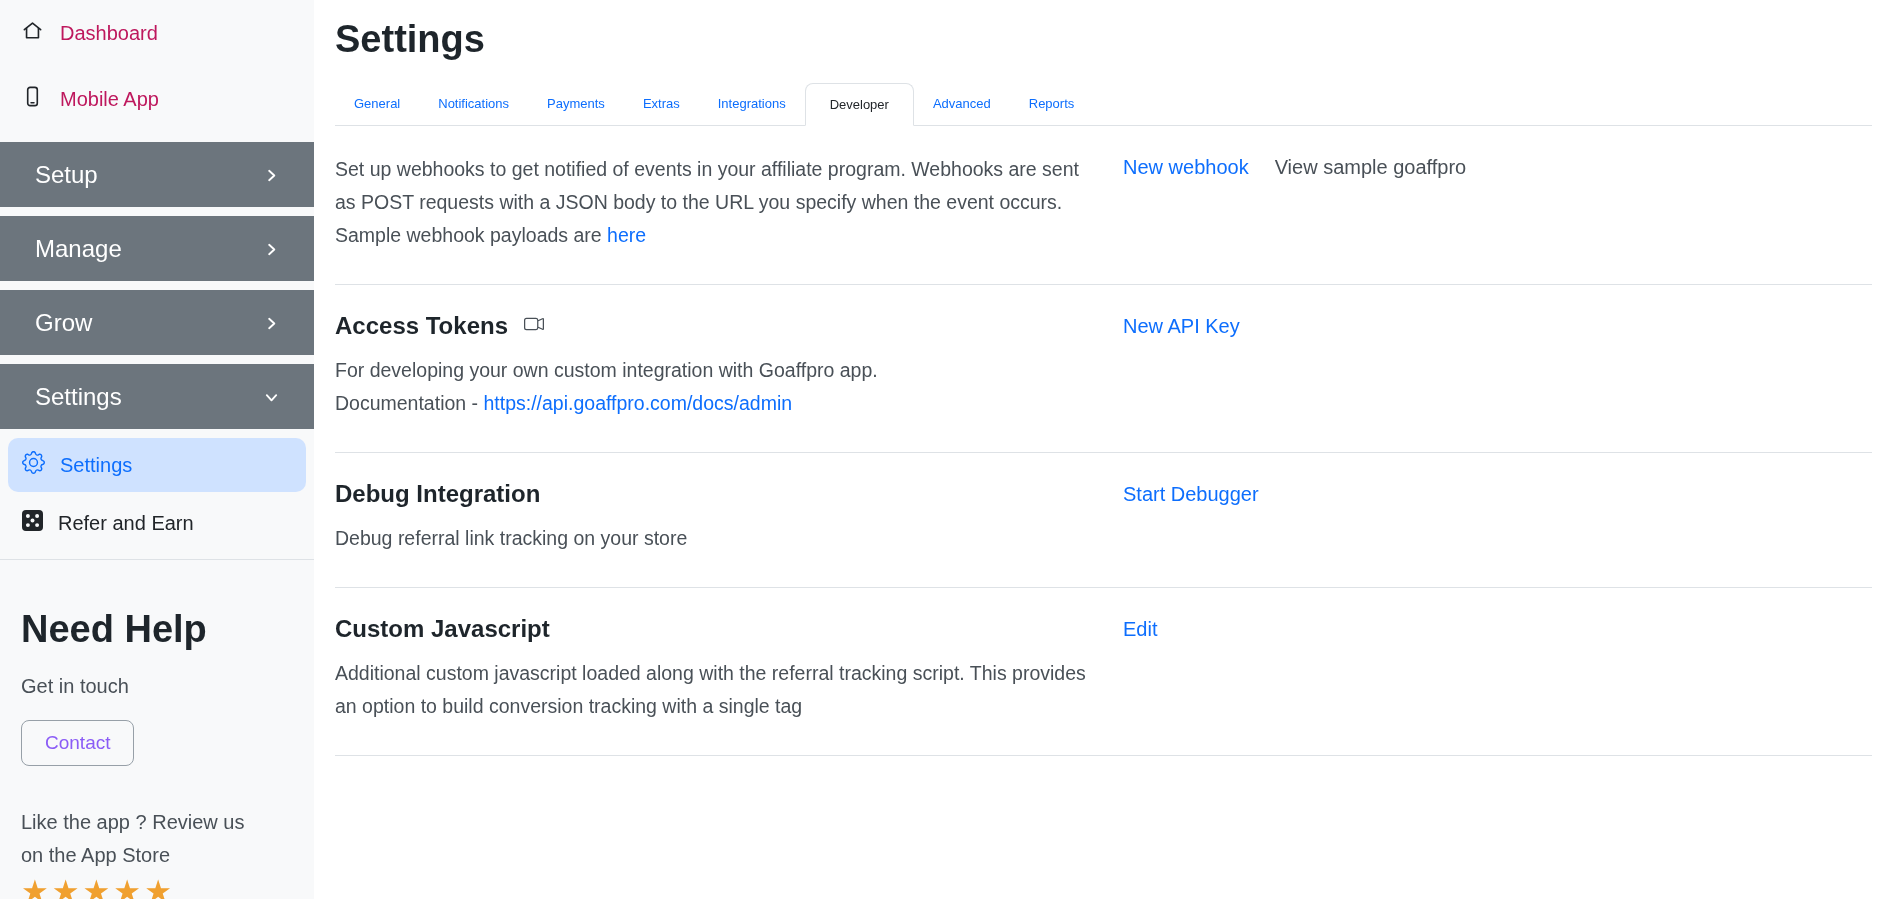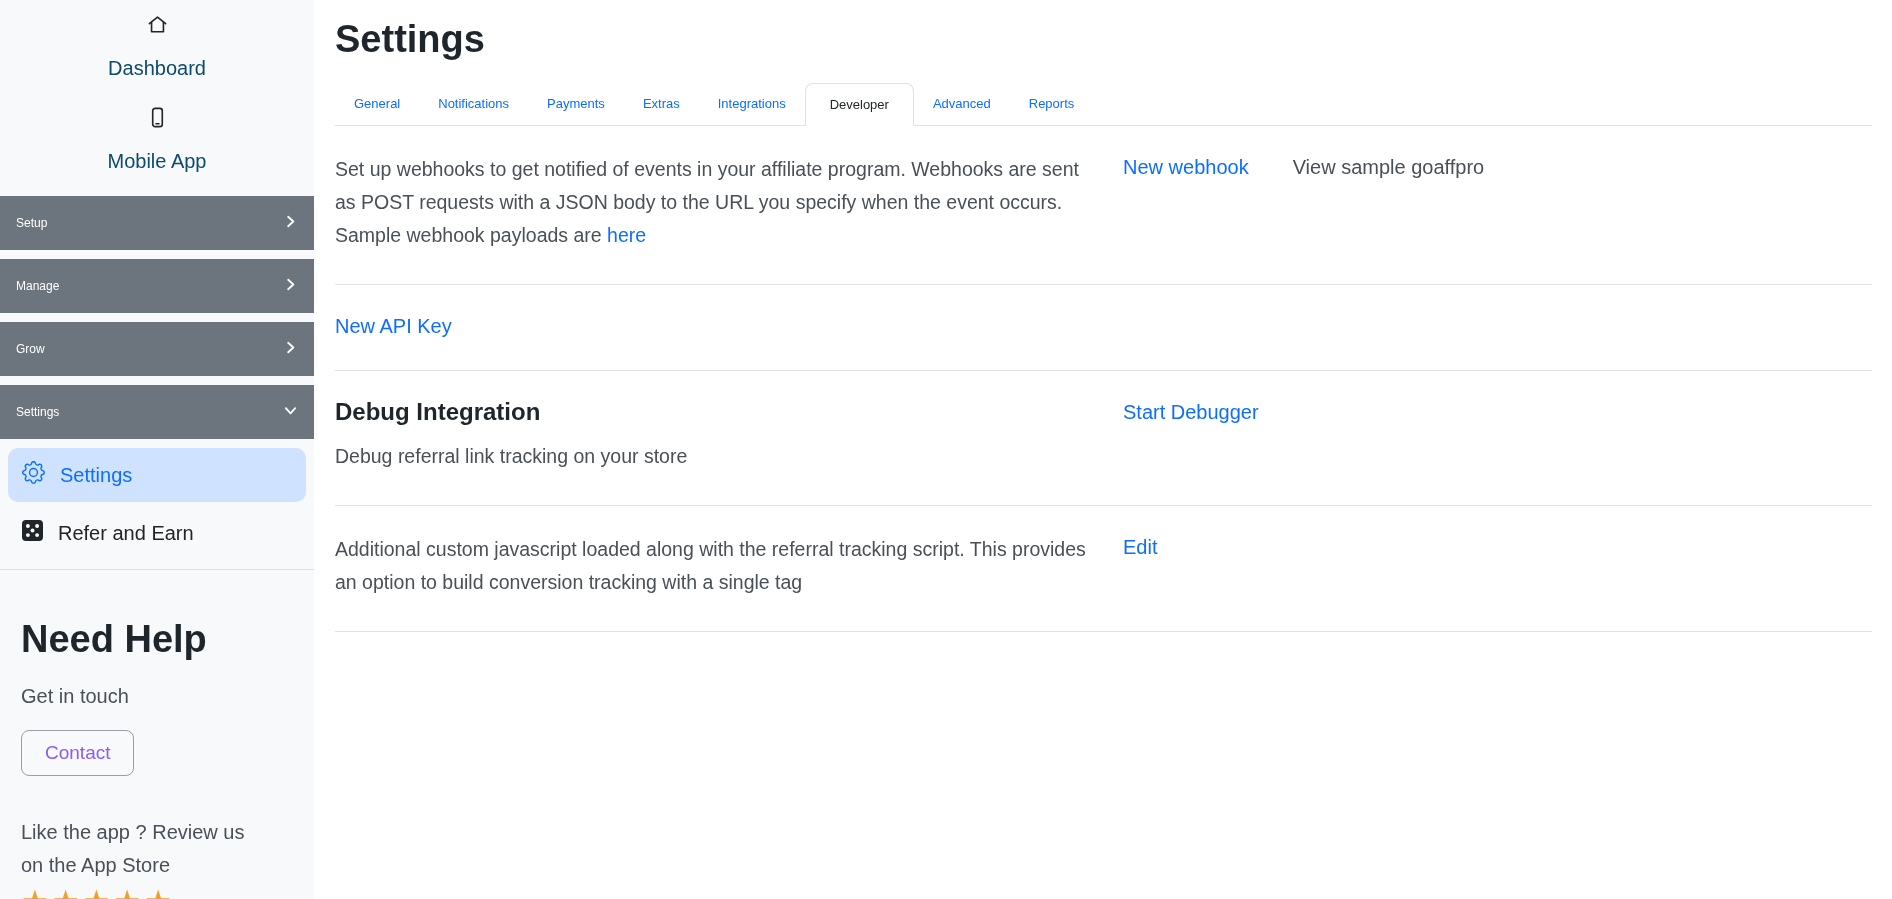--- a/index.html
+++ b/index.html
@@ -12,30 +12,29 @@
   }
 
   
   .sidebar {
     width:314px; flex-shrink:0; height:899px;
     background:#f8f9fa;
     display:flex; flex-direction:column;
   }
   .nav-item {
     display:flex; align-items:center; gap:16px;
-    padding:13px 21px; font-size:20px; color:#0c4a6e;
+    padding:19px 21px; font-size:20px; color:#be185d;
     cursor:pointer;
-    flex-direction:column;
   }
   .nav-item svg { flex-shrink:0; }
   .nav-groups { margin-top:10px; }
   .nav-group {
-    height:54px; background:#6c757d; color:#fff;
+    height:65px; background:#6c757d; color:#fff;
     display:flex; align-items:center; justify-content:space-between;
-    padding:0 16px; font-size:12px; margin-bottom:9px; cursor:pointer;
+    padding:0 35px; font-size:24px; margin-bottom:9px; cursor:pointer;
   }
   .sub-item {
     display:flex; align-items:center; gap:15px;
     font-size:20px; cursor:pointer;
   }
   .sub-item.active {
     margin:0 8px; background:#cfe2ff; color:#0d6efd;
     border-radius:10px; padding:13px 14px;
   }
   .sub-item.plain {
@@ -85,21 +84,21 @@
   }
   .section-left { width:770px; flex-shrink:0; margin-right:18px; }
   .section-title {
     font-size:24px; font-weight:700; color:#1e252b;
     margin:0 0 14px 0; display:flex; align-items:center; gap:13px;
   }
   .section-desc {
     font-size:19.5px; color:#495057; line-height:33px; margin:0; max-width:752px;
   }
   .section-right {
-    display:flex; gap:44px; align-items:flex-start; padding-top:3px;
+    display:flex; gap:26px; align-items:flex-start; padding-top:3px;
     font-size:20px;
   }
   .link { color:#0d6efd; cursor:pointer; text-decoration:none; }
   .muted-action { color:#495057; cursor:pointer; }
 </style>
 </head>
 <body>
 
 <div class="sidebar">
 
@@ -212,36 +211,48 @@
     <div class="section-left">
       <p class="section-desc"><span>Set up webhooks to get notified of events in your affiliate program. Webhooks are sent as POST requests with a JSON body to the URL you specify when the event occurs. Sample webhook payloads are </span><a class="link" href="#">here</a></p>
     </div>
     <div class="section-right">
       <span class="link">New webhook</span>
       <span class="muted-action">View sample goaffpro</span>
     </div>
   </div>
 
   <div class="section">
+    <div class="section-left">
+      <h3 class="section-title">
+        <span>Access Tokens</span>
+        <span>
+          <svg width="26" height="20" viewBox="0 0 16 16" fill="#495057">
+            <path fill-rule="evenodd" d="M0 5a2 2 0 0 1 2-2h7.5a2 2 0 0 1 1.983 1.738l3.11-1.382A1 1 0 0 1 16 4.269v7.462a1 1 0 0 1-1.406.913l-3.111-1.382A2 2 0 0 1 9.5 13H2a2 2 0 0 1-2-2V5zm11.5 5.175 3.5 1.556V4.269l-3.5 1.556v4.35zM2 4a1 1 0 0 0-1 1v6a1 1 0 0 0 1 1h7.5a1 1 0 0 0 1-1V5a1 1 0 0 0-1-1H2z"></path>
+          </svg>
+        </span>
+      </h3>
+      <p class="section-desc"><span>For developing your own custom integration with Goaffpro app.</span><br><span>Documentation - </span><a class="link" href="#">https://api.goaffpro.com/docs/admin</a></p>
+    </div>
     <div class="section-right">
       <span class="link">New API Key</span>
     </div>
   </div>
 
   <div class="section">
     <div class="section-left">
       <h3 class="section-title">Debug Integration</h3>
       <p class="section-desc">Debug referral link tracking on your store</p>
     </div>
     <div class="section-right">
       <span class="link">Start Debugger</span>
     </div>
   </div>
 
   <div class="section">
     <div class="section-left">
+      <h3 class="section-title">Custom Javascript</h3>
       <p class="section-desc">Additional custom javascript loaded along with the referral tracking script. This provides an option to build conversion tracking with a single tag</p>
     </div>
     <div class="section-right">
       <span class="link">Edit</span>
     </div>
   </div>
 </div>
 
 </body></html>

